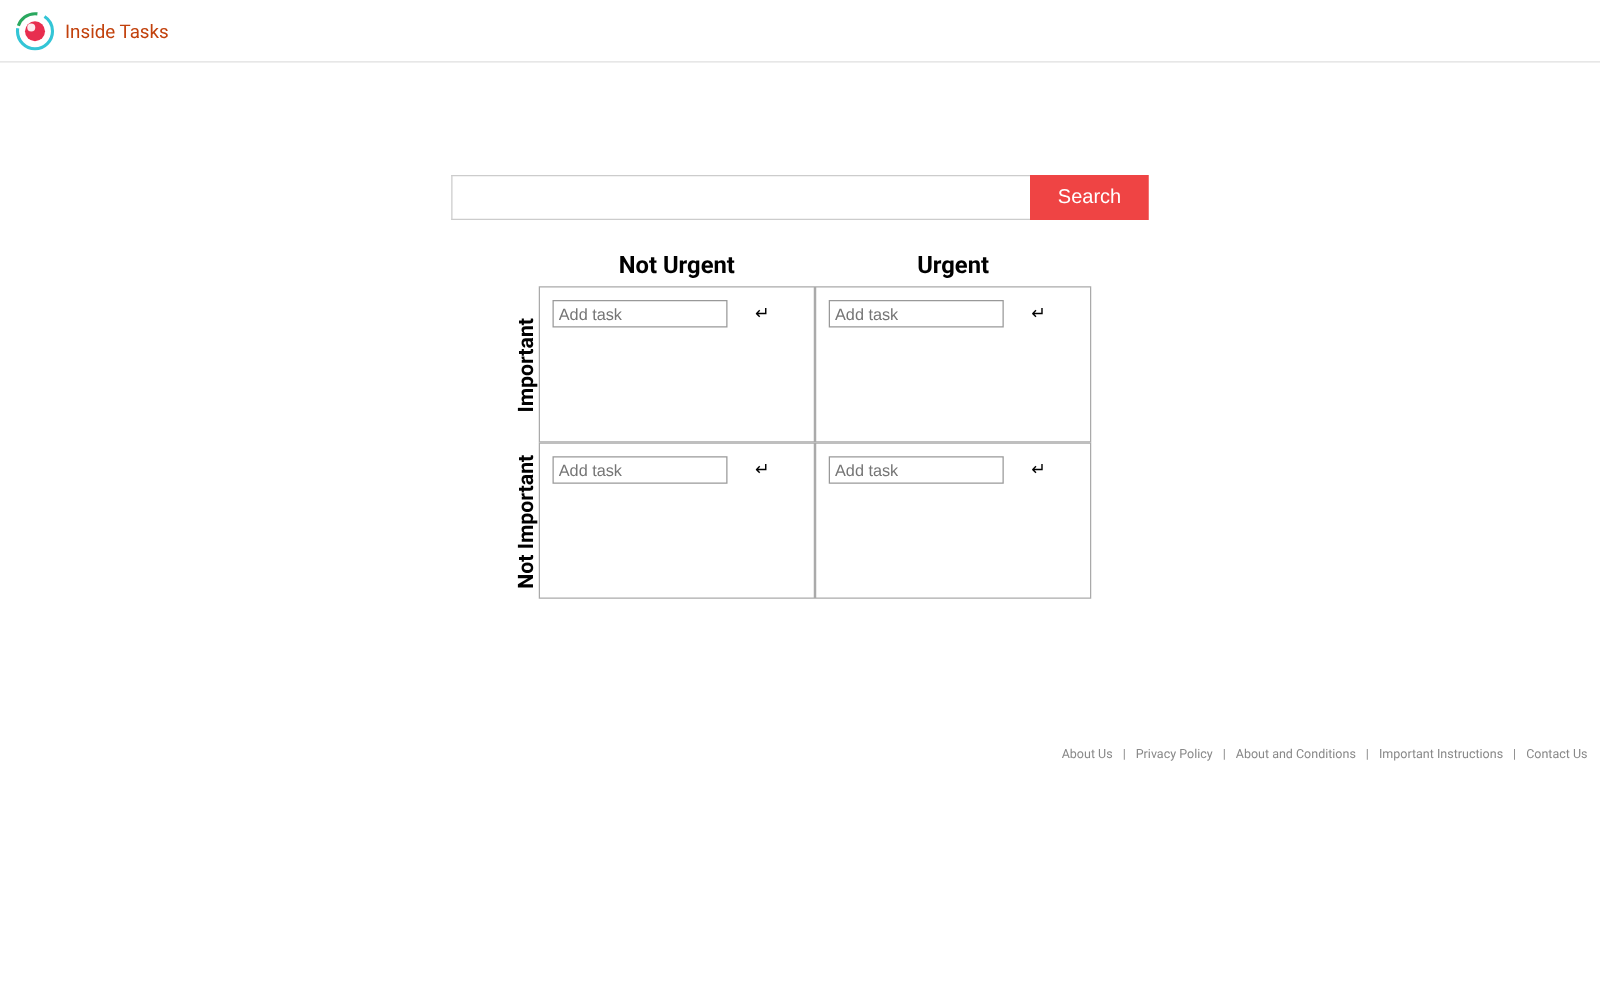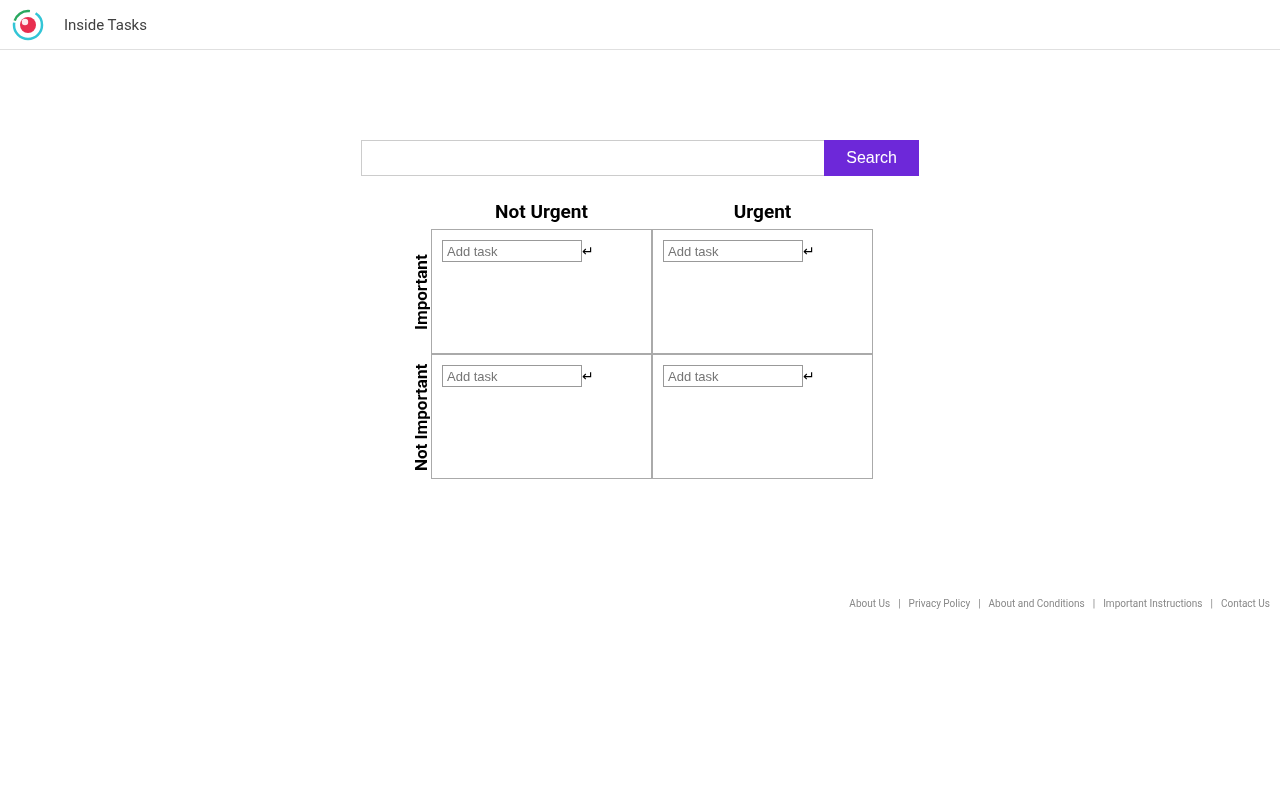--- a/index.html
+++ b/index.html
@@ -19,23 +19,23 @@
       display: flex;
       align-items: center;
       padding-left: 12px;
     }
     .logo {
       width: 32px;
       height: 32px;
       position: relative;
     }
     .app-title {
-      margin-left: 20px;
+      margin-left: 8px;
       font-size: 15px;
-      color: #404040;
+      color: #c2410c;
     }
     .main {
       display: flex;
       justify-content: center;
       margin-top: 90px;
     }
     .search-row {
       display: flex;
       width: 558px;
     }
@@ -44,21 +44,21 @@
       height: 36px;
       border: 1px solid #ccc;
       border-right: none;
       padding: 0 10px;
       font-size: 15px;
       outline: none;
     }
     .search-button {
       height: 36px;
       padding: 0 22px;
-      background: #6d28d9;
+      background: #ef4444;
       color: #fff;
       border: none;
       font-size: 16px;
       cursor: pointer;
     }
     .matrix-wrapper {
       display: flex;
       justify-content: center;
       margin-top: 24px;
     }
@@ -100,21 +100,21 @@
     .quad-grid {
       display: grid;
       grid-template-columns: 221px 221px;
       grid-template-rows: 125px 125px;
     }
     .quad {
       border: 1px solid #aaa;
       padding: 10px;
       display: flex;
       align-items: flex-start;
-      gap: 0;
+      gap: 22px;
     }
     .quad input {
       width: 140px;
       height: 22px;
       border: 1px solid #999;
       padding: 0 4px;
       font-size: 13px;
     }
     .enter-icon {
       font-size: 14px;

